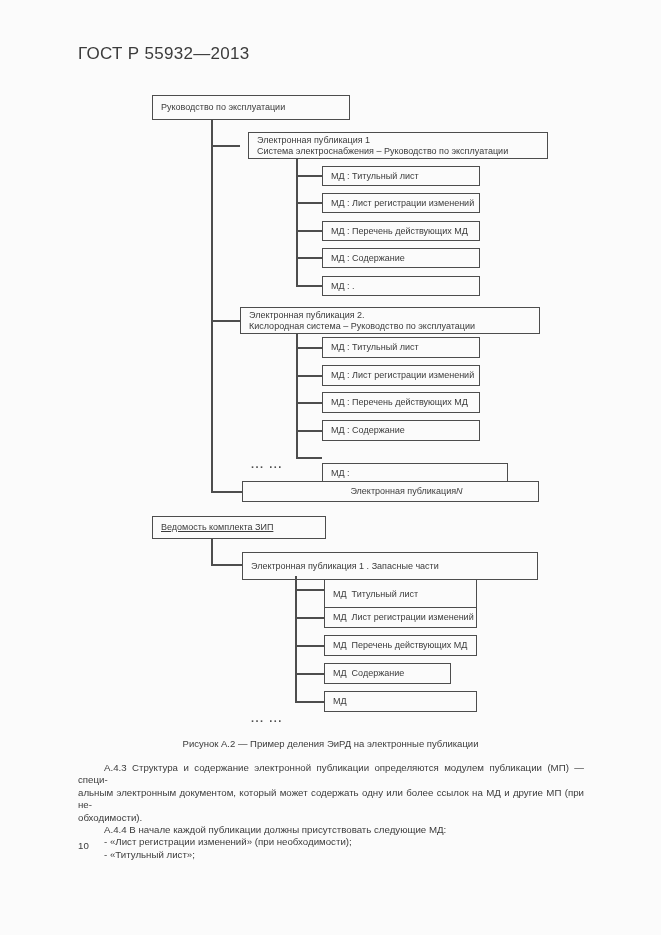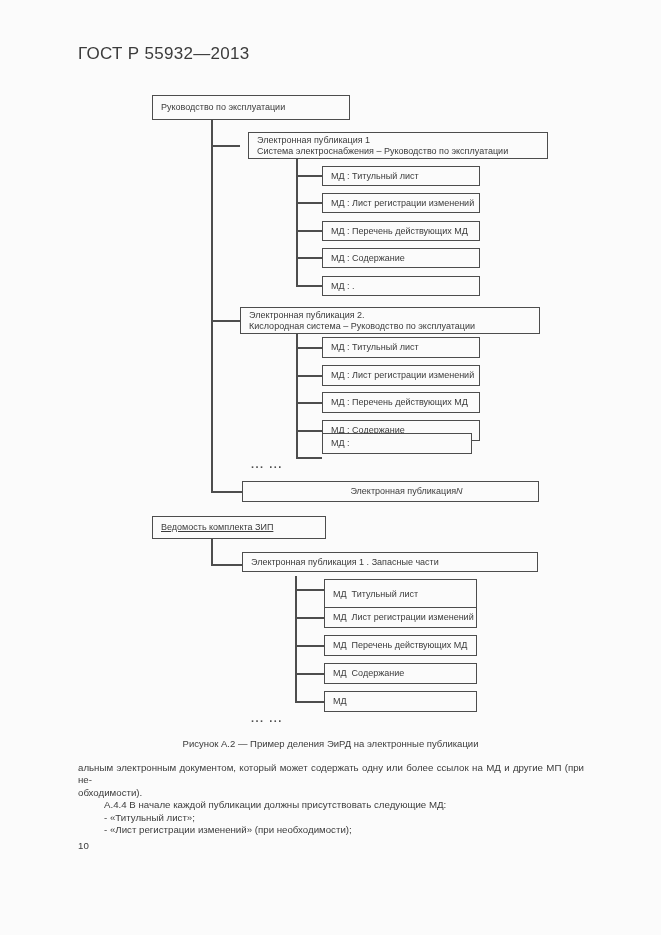--- a/index.html
+++ b/index.html
@@ -87,58 +87,59 @@
     <div class="vline" style="left:296px; top:334px; height:124px;"></div>
     <div class="hline" style="left:296px; top:347px; width:26px;"></div>
     <div class="box md" style="left:322px; top:337px; width:158px; height:21px;">МД : Титульный лист</div>
     <div class="hline" style="left:296px; top:375px; width:26px;"></div>
     <div class="box md" style="left:322px; top:365px; width:158px; height:21px;">МД : Лист регистрации изменений</div>
     <div class="hline" style="left:296px; top:402px; width:26px;"></div>
     <div class="box md" style="left:322px; top:392px; width:158px; height:21px;">МД : Перечень действующих МД</div>
     <div class="hline" style="left:296px; top:430px; width:26px;"></div>
     <div class="box md" style="left:322px; top:420px; width:158px; height:21px;">МД : Содержание</div>
     <div class="hline" style="left:296px; top:457px; width:26px;"></div>
-    <div class="box md" style="left:322px; top:433px; width:150px; height:21px;">МД :</div>
+    <div class="box md" style="left:322px; top:463px; width:186px; height:21px;">МД :</div>
 
     <div class="ellipsis" style="left:251px; top:458px;">... ...</div>
 
     <div class="hline" style="left:211px; top:491px; width:31px;"></div>
     <div class="box" style="left:242px; top:481px; width:297px; height:21px; flex-direction:row; align-items:center;padding-left:36px;">
       <span>Электронная публикация </span>
         <span class="pubn-var">N</span>
     </div>
 
     <div class="box" style="left:152px; top:516px; width:174px; height:23px;text-decoration:underline;">Ведомость комплекта ЗИП</div>
     <div class="vline" style="left:211px; top:539px; height:27px;"></div>
 
     <div class="hline" style="left:211px; top:564px; width:31px;"></div>
-    <div class="box" style="left:242px; top:552px; width:296px; height:20px;">
+    <div class="box" style="left:242px; top:552px; width:296px; height:28px;">
       <div>Электронная публикация 1 . Запасные части</div>
     </div>
 
     <div class="vline" style="left:295px; top:576px; height:126px;"></div>
     <div class="hline" style="left:295px; top:589px; width:29px;"></div>
     <div class="box md" style="left:324px; top:579px; width:153px; height:31px;">МД  Титульный лист</div>
     <div class="hline" style="left:295px; top:617px; width:29px;"></div>
     <div class="box md" style="left:324px; top:607px; width:153px; height:21px;">МД  Лист регистрации изменений</div>
     <div class="hline" style="left:295px; top:645px; width:29px;"></div>
     <div class="box md" style="left:324px; top:635px; width:153px; height:21px;">МД  Перечень действующих МД</div>
     <div class="hline" style="left:295px; top:673px; width:29px;"></div>
-    <div class="box md" style="left:324px; top:663px; width:153px; height:21px;">МД  Содержание</div>
+    <div class="box md" style="left:324px; top:663px; width:127px; height:21px;">МД  Содержание</div>
     <div class="hline" style="left:295px; top:701px; width:29px;"></div>
     <div class="box md" style="left:324px; top:691px; width:153px; height:21px;">МД</div>
 
     <div class="ellipsis" style="left:251px; top:712px;">... ...</div>
   </div>
 
   <div class="caption">Рисунок А.2 — Пример деления ЭиРД на электронные публикации</div>
 
   <div class="bodytext">
+    <div class="line ind just">А.4.3 Структура и содержание электронной публикации определяются модулем публикации (МП) — специ-</div>
     <div class="line just">альным электронным документом, который может содержать одну или более ссылок на МД и другие МП (при не-</div>
     <div class="line">обходимости).</div>
     <div class="line ind">А.4.4 В начале каждой публикации должны присутствовать следующие МД:</div>
+    <div class="line ind">- «Лист регистрации изменений» (при необходимости);</div>
     <div class="line ind">- «Титульный лист»;</div>
-    <div class="line ind">- «Лист регистрации изменений» (при необходимости);</div>
   </div>
 
   <div class="pagenum">10</div>
 
 </div>
 
 </body></html>

